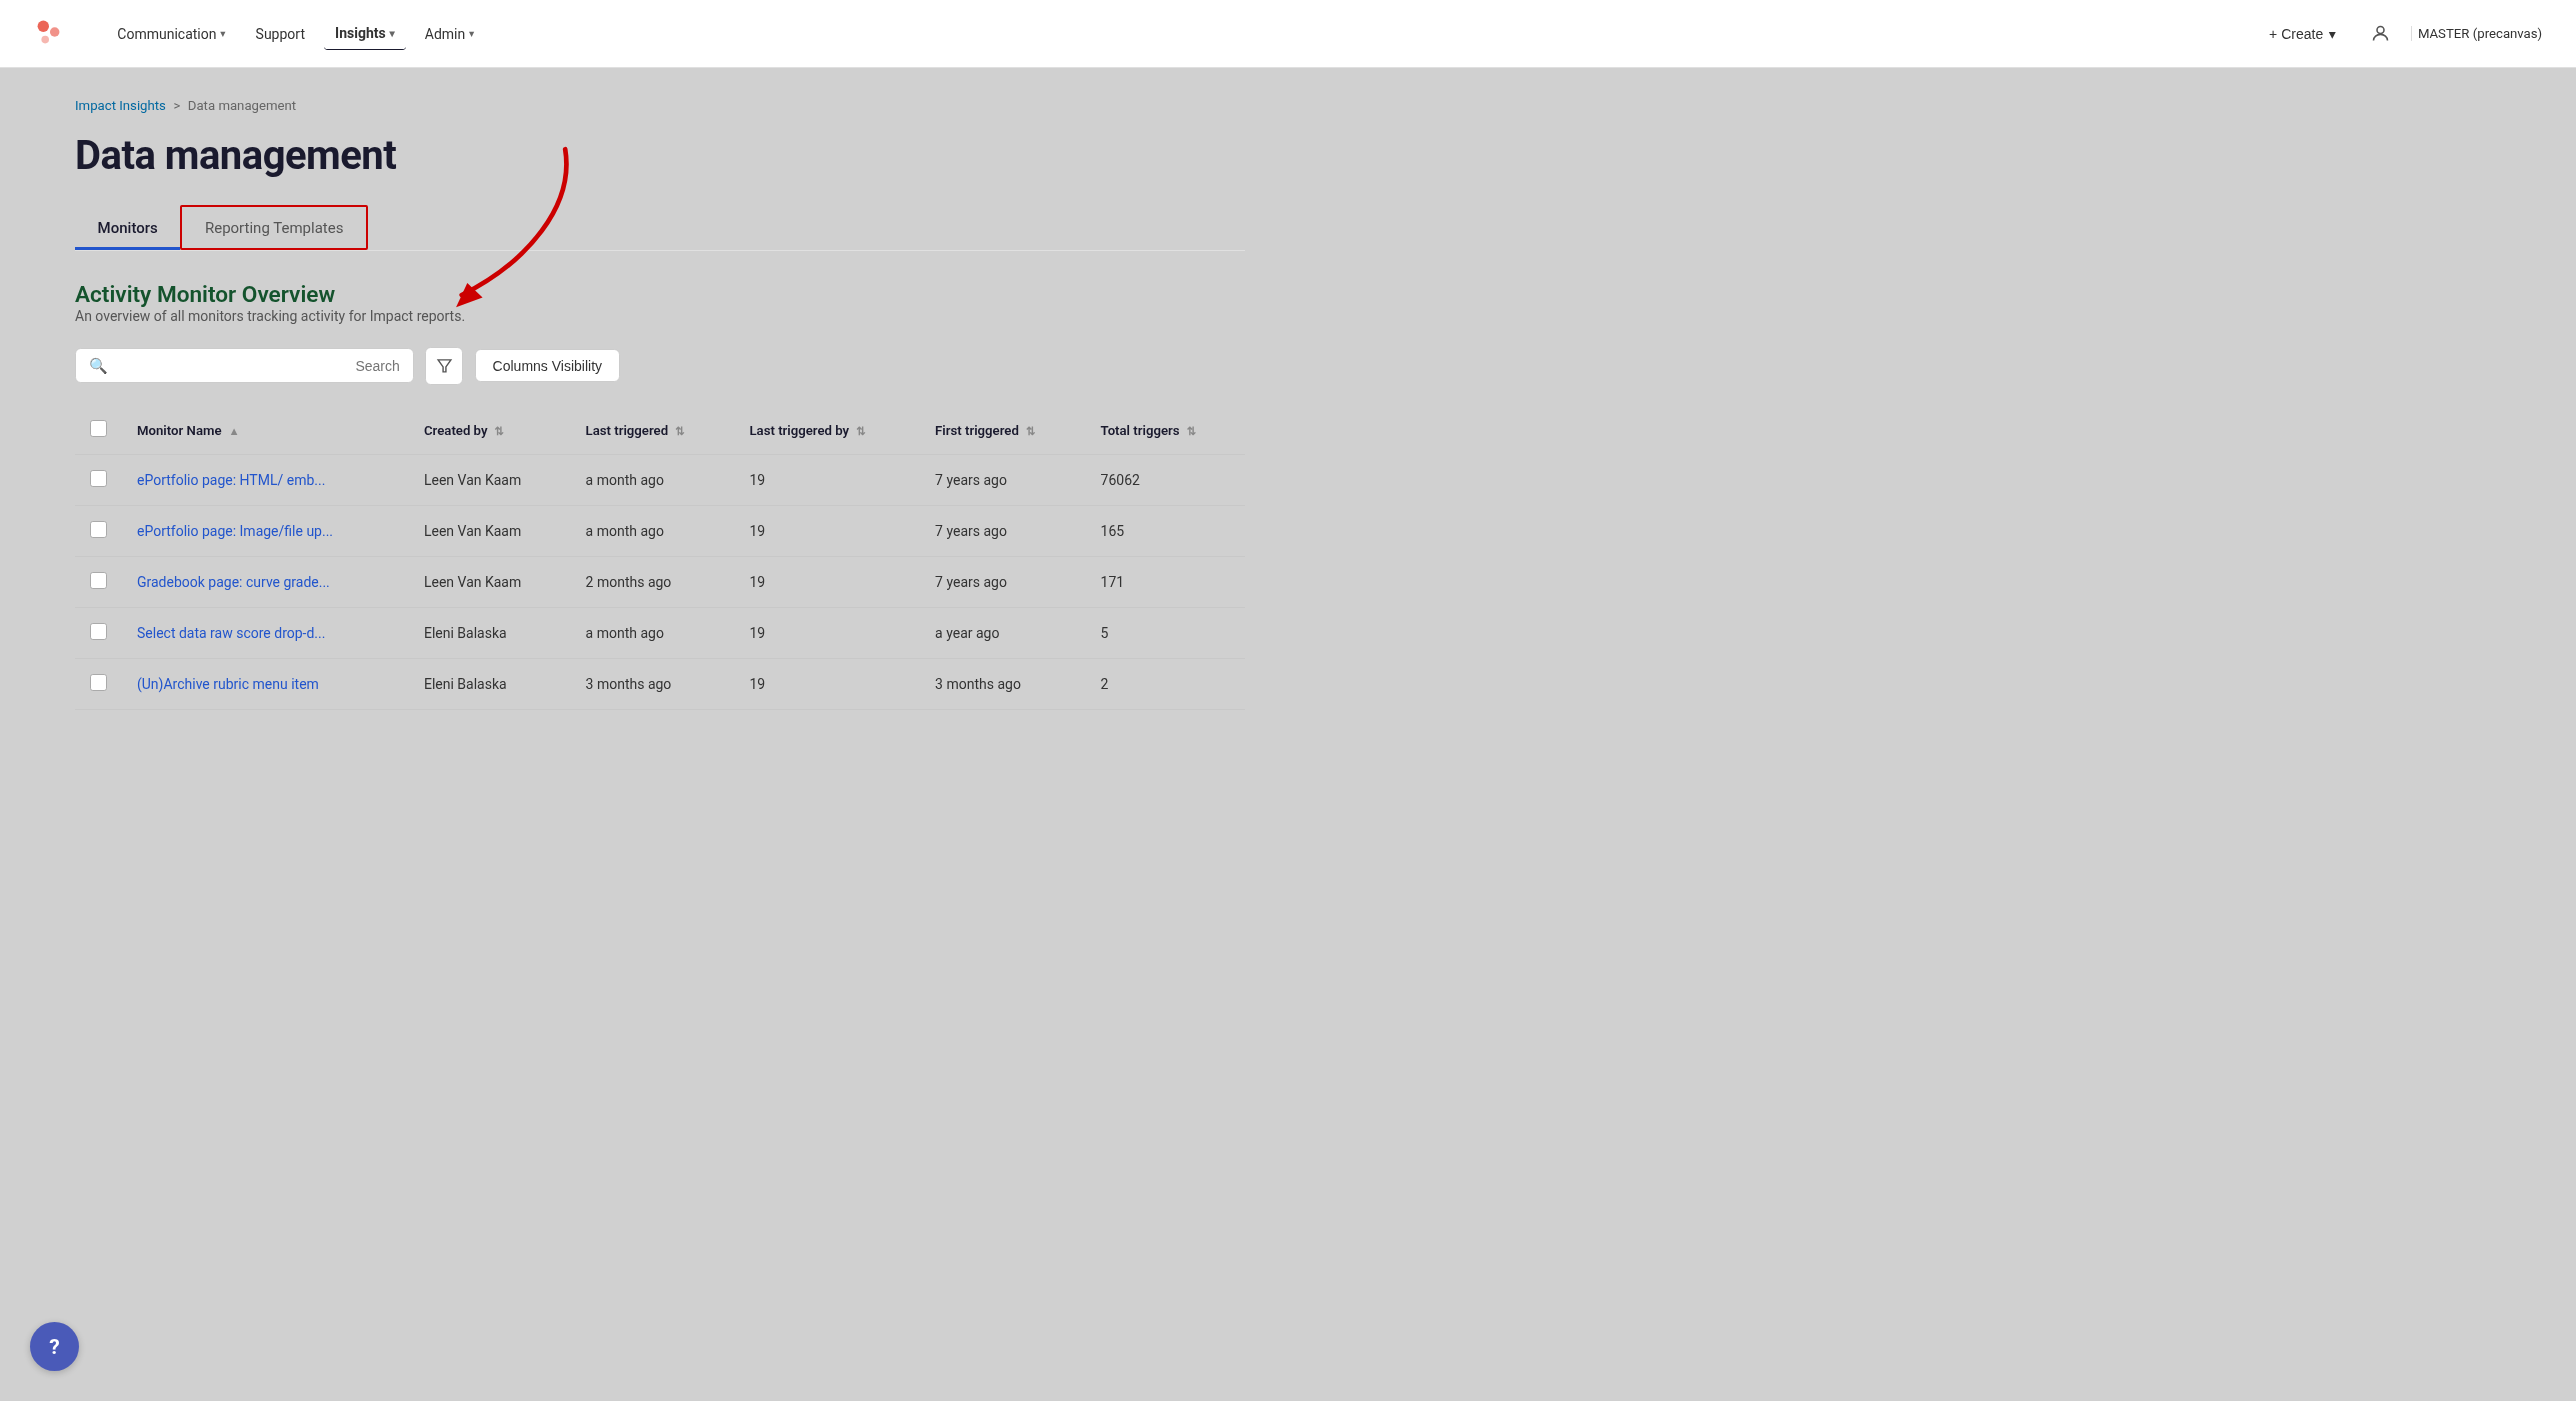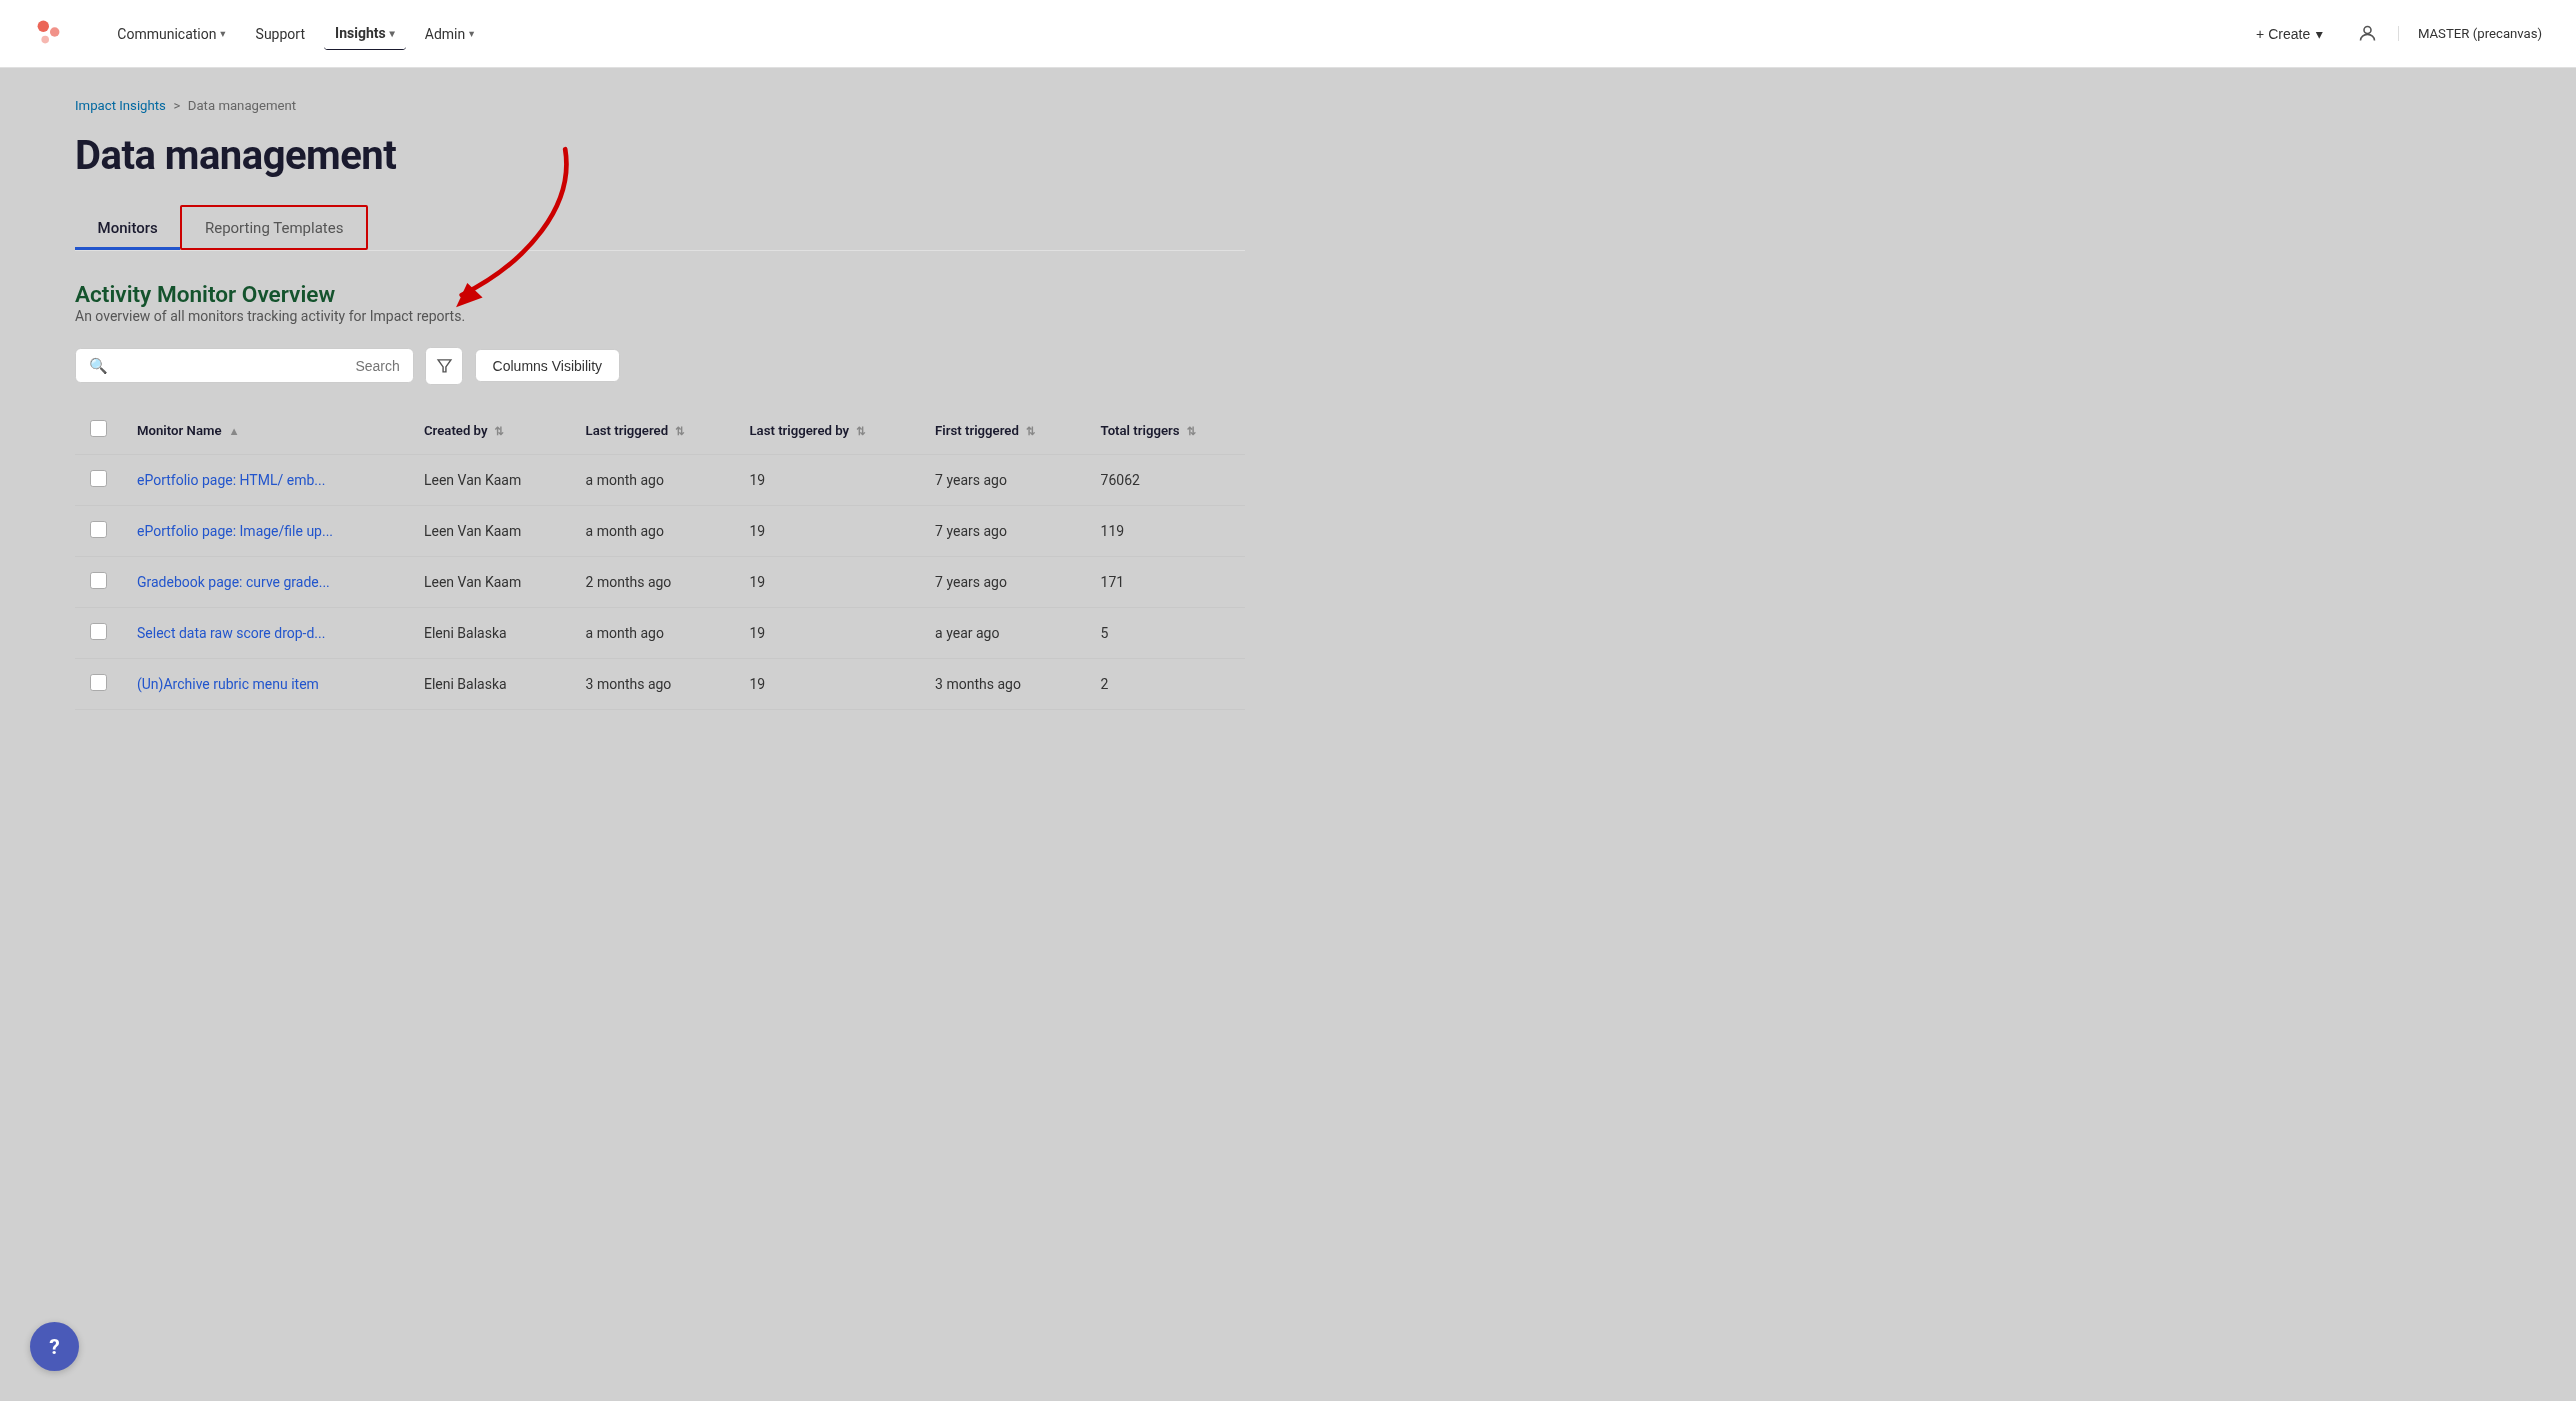--- a/index.html
+++ b/index.html
@@ -75,21 +75,21 @@
       display: flex;
       align-items: center;
       justify-content: center;
       color: #555;
       font-size: 19px;
       cursor: pointer;
     }
     .user-name {
       font-size: 13.2px;
       color: #333;
-      padding-left: 19px;
+      padding-left: 6px;
       border-left: 0.9px solid #ddd;
       padding-right: 3.8px;
     }
 
     
     .main-content {
       padding: 30px 75px 38px 75px;
       max-width: 1320px;
     }
 
@@ -425,21 +425,21 @@
       <td class="checkbox-col">
         <div class="cb"></div>
       </td>
       <td>
         <a class="monitor-link">ePortfolio page: Image/file up...</a>
       </td>
       <td>Leen Van Kaam</td>
       <td>a month ago</td>
       <td>19</td>
       <td>7 years ago</td>
-      <td>119</td>
+      <td>165</td>
     </tr>
         <tr>
       <td class="checkbox-col">
         <div class="cb"></div>
       </td>
       <td>
         <a class="monitor-link">Gradebook page: curve grade...</a>
       </td>
       <td>Leen Van Kaam</td>
       <td>2 months ago</td>

